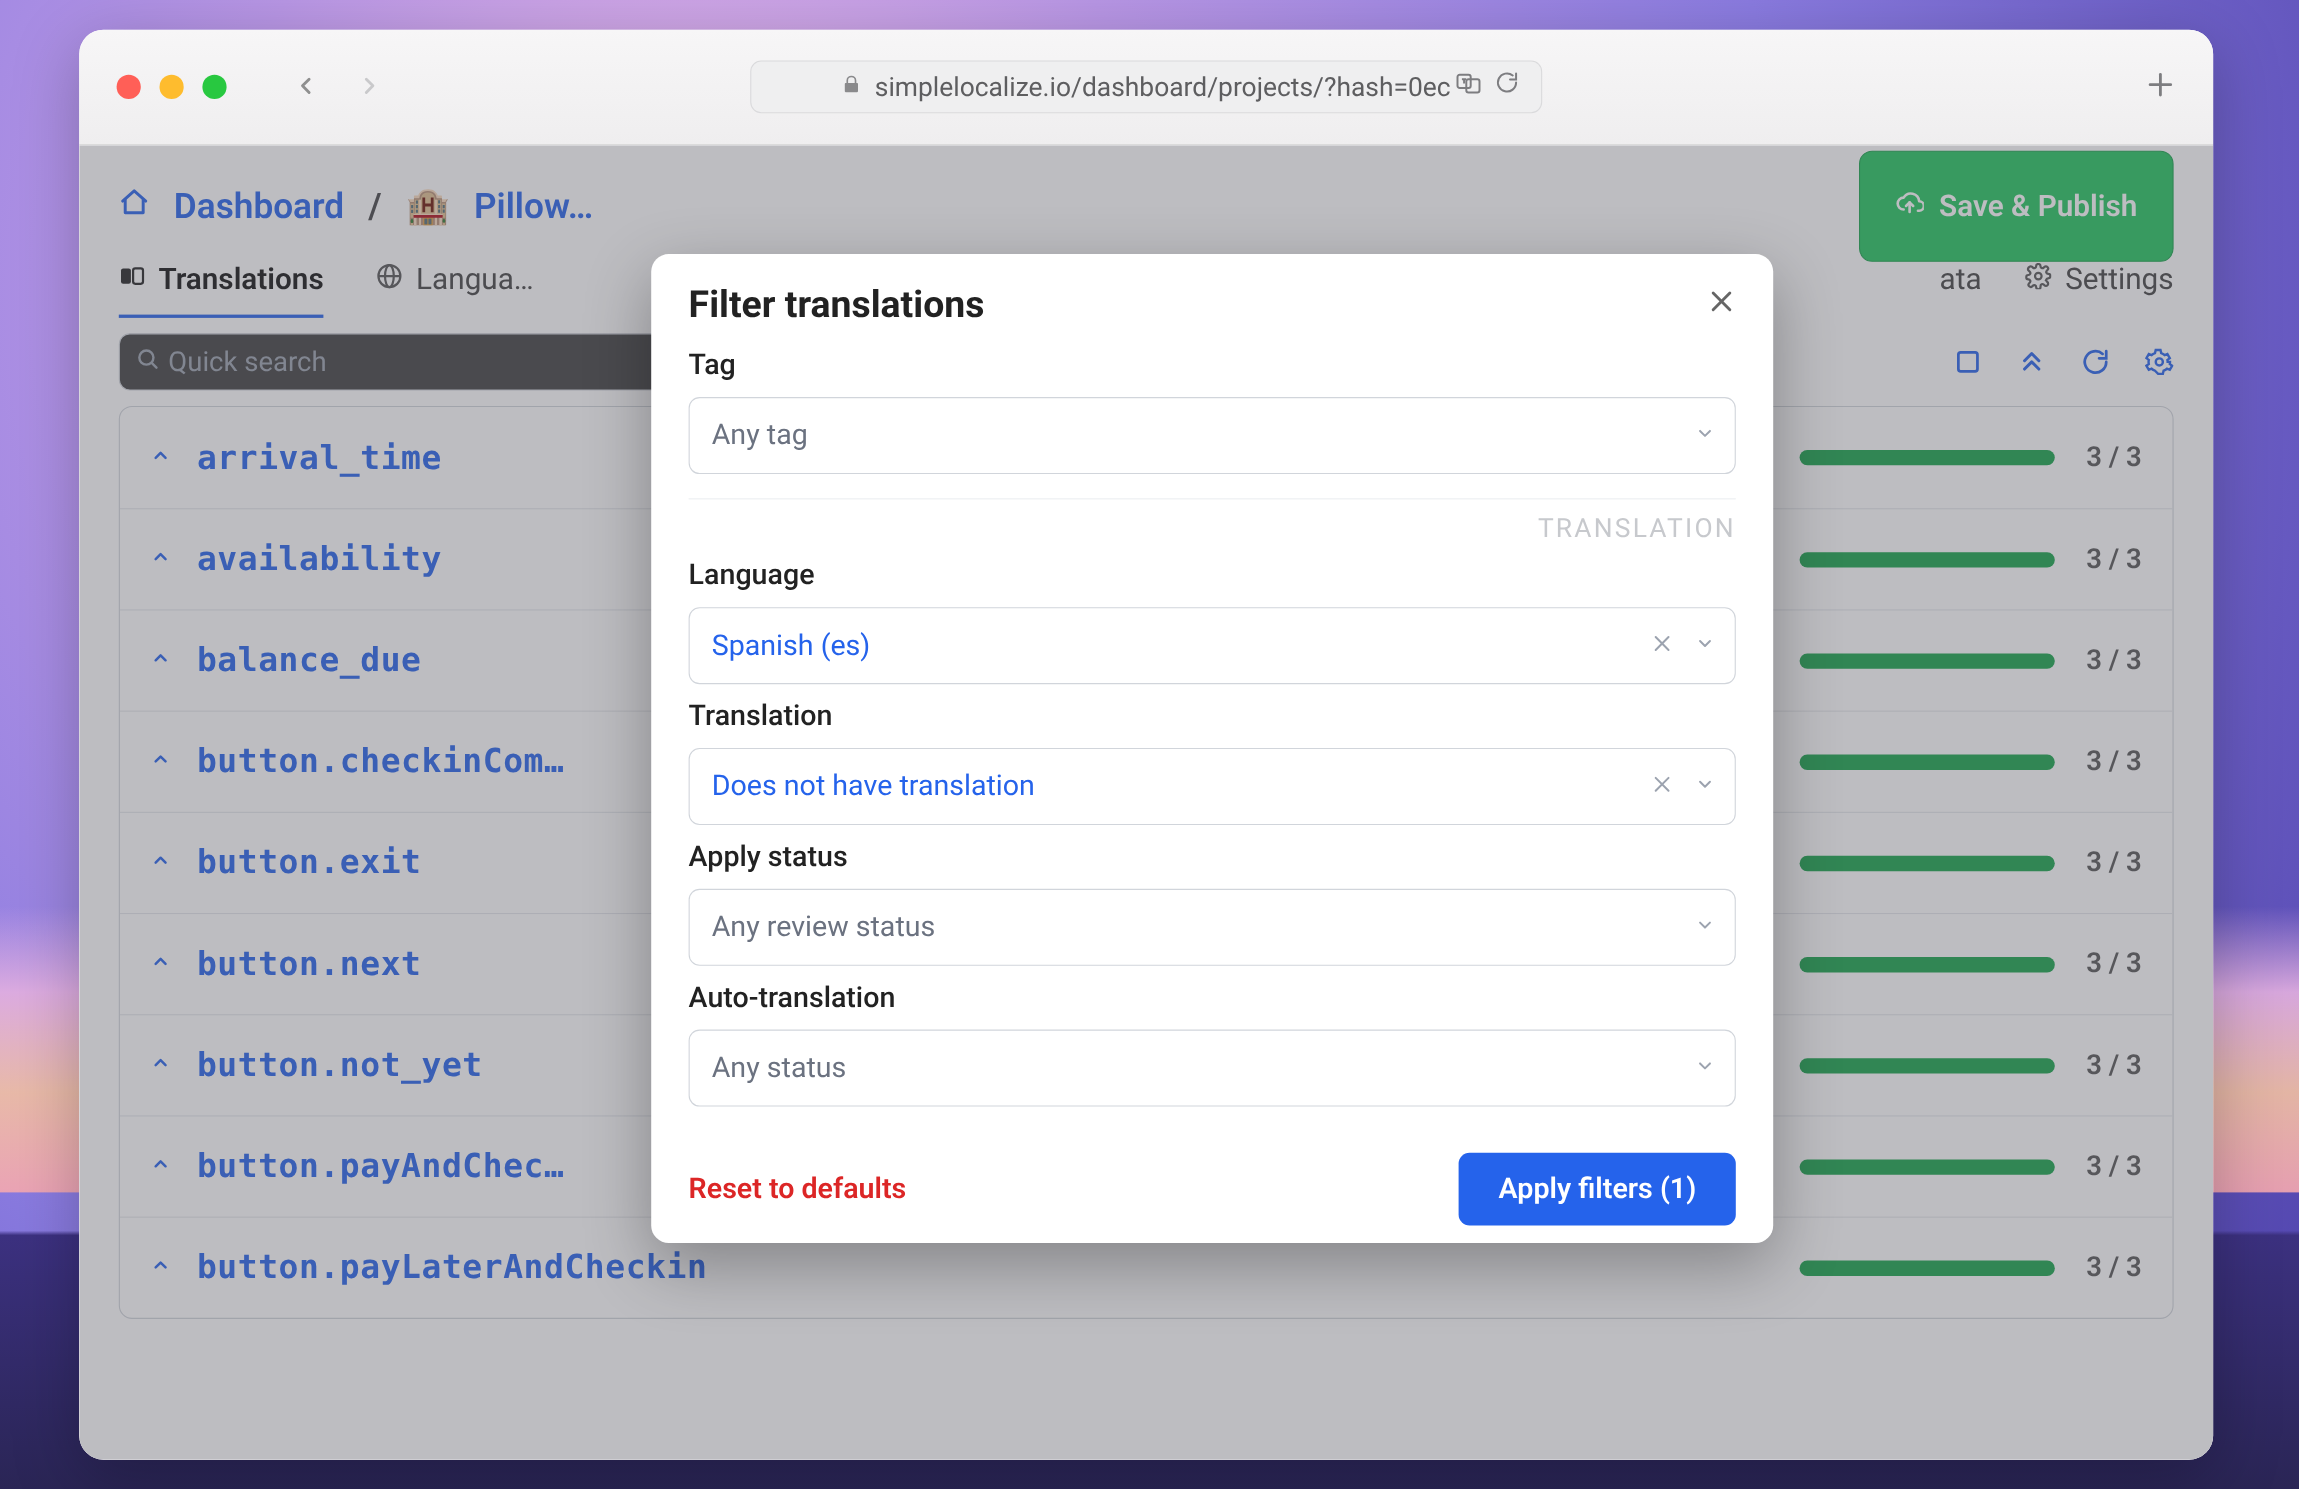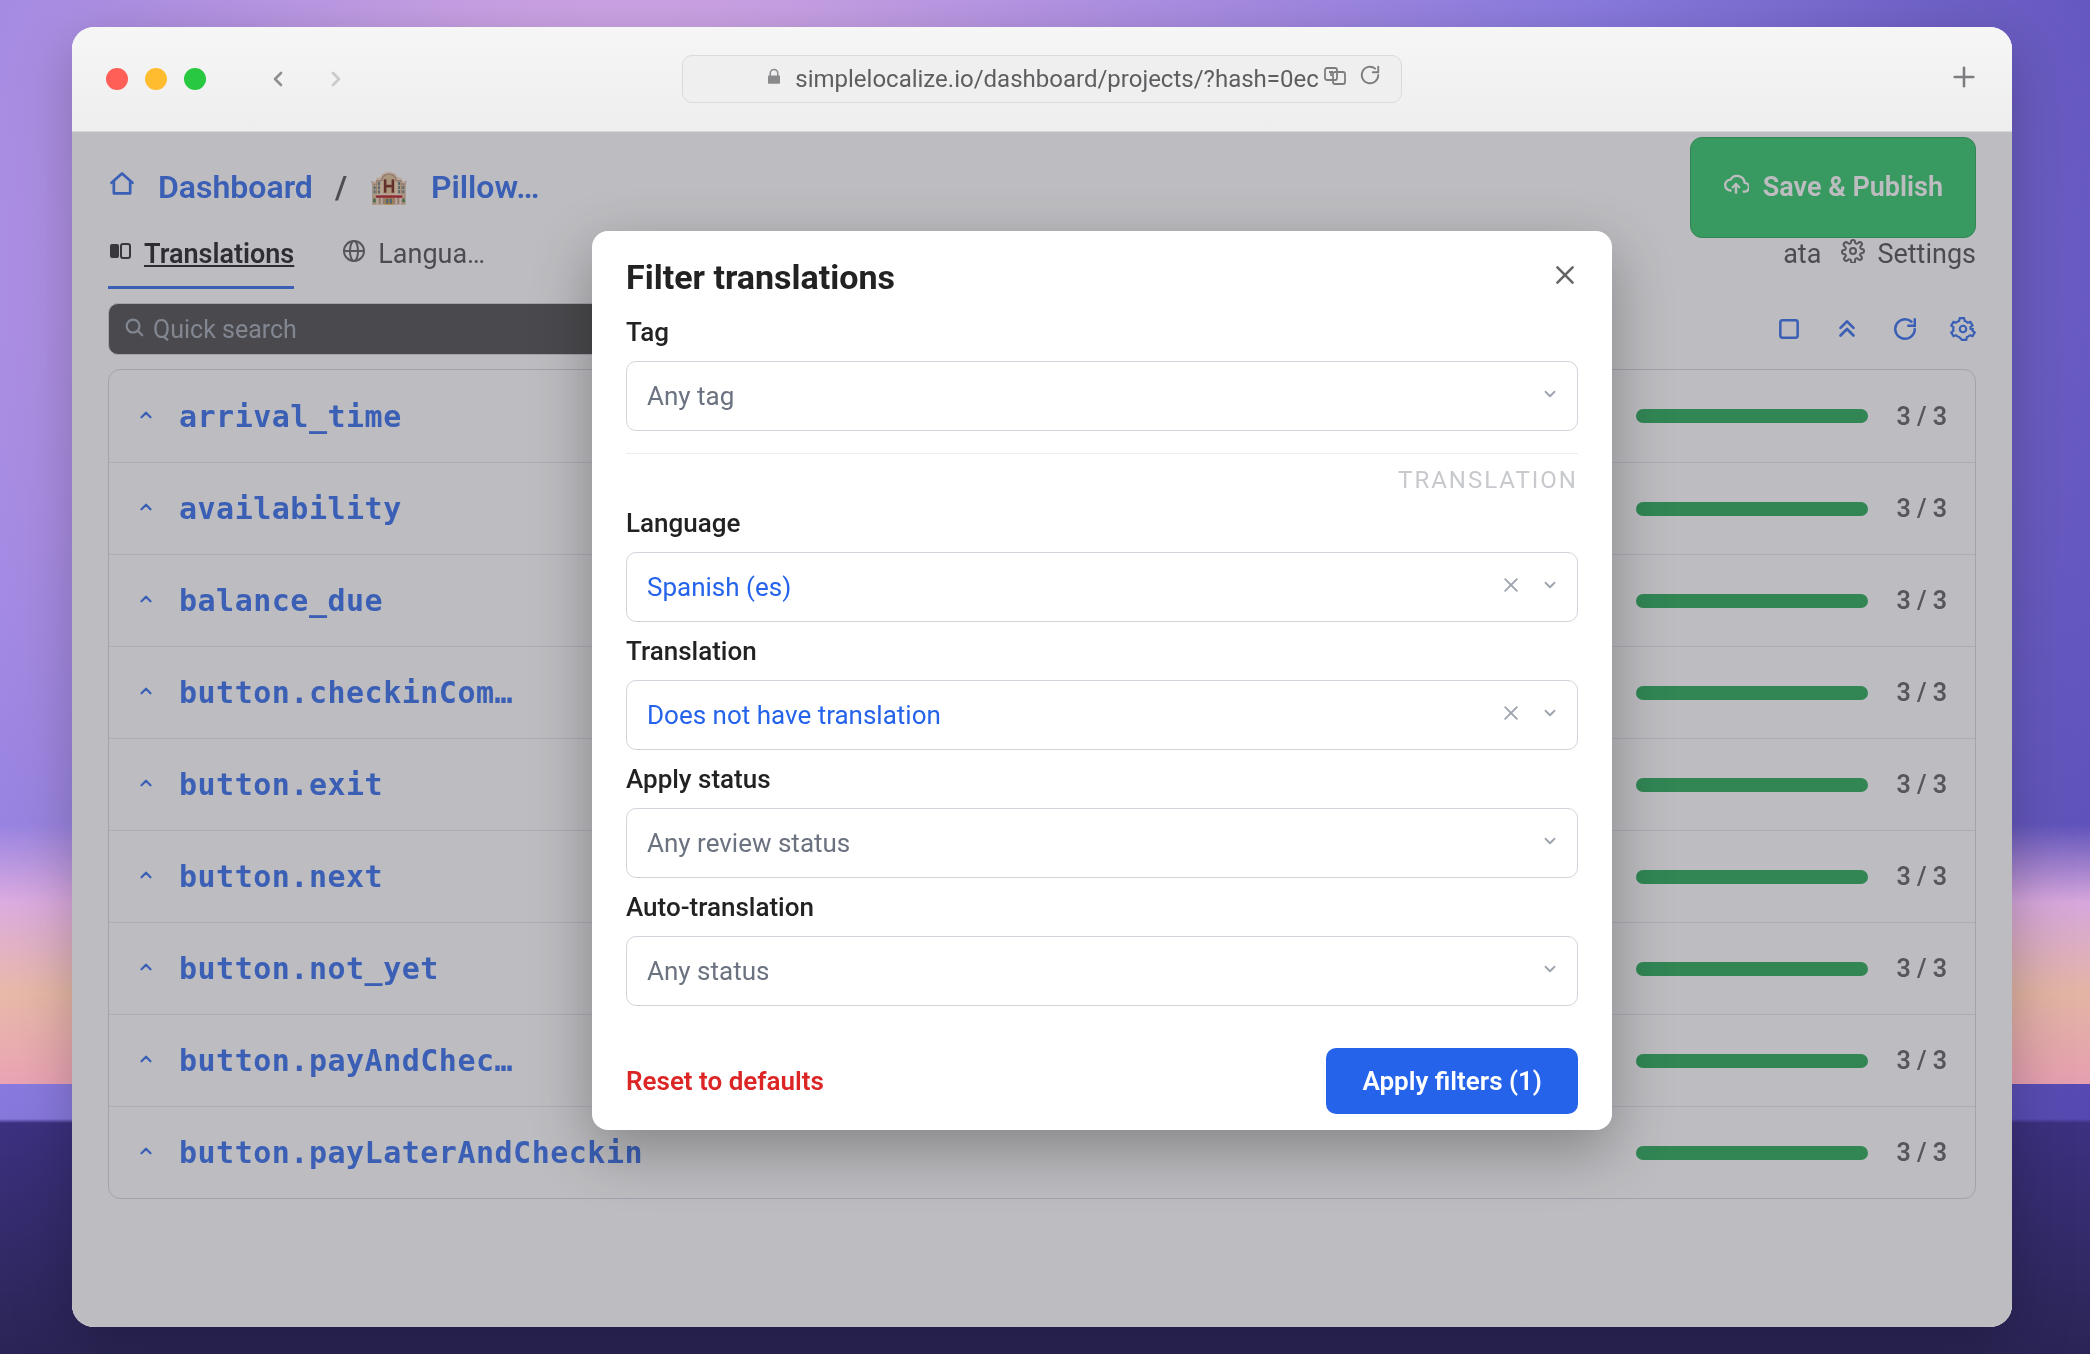--- a/index.html
+++ b/index.html
@@ -110,22 +110,22 @@
     padding:18px 36px 0 36px;
     gap:48px;
     font-size:27px;
     color:#444;
   }
   .tab {
     display:flex;align-items:center;gap:12px;
     padding-bottom:16px;
     border-bottom:3px solid transparent;
   }
-  .tab.active { color:#111; font-weight:600; border-bottom-color:#2563eb;text-decoration:underline;}
-  .tab-right{margin-left:auto; display:flex; gap:20px;justify-content:center;}
+  .tab.active { color:#111; font-weight:600; border-bottom-color:#2563eb;}
+  .tab-right{margin-left:auto; display:flex; gap:40px;justify-content:center;}
 
   
   .toolbar {
     display:flex; align-items:center;
     padding: 14px 36px;
     gap:18px;
   }
   .search-box{
     flex:0 0 500px;
     height:52px;

